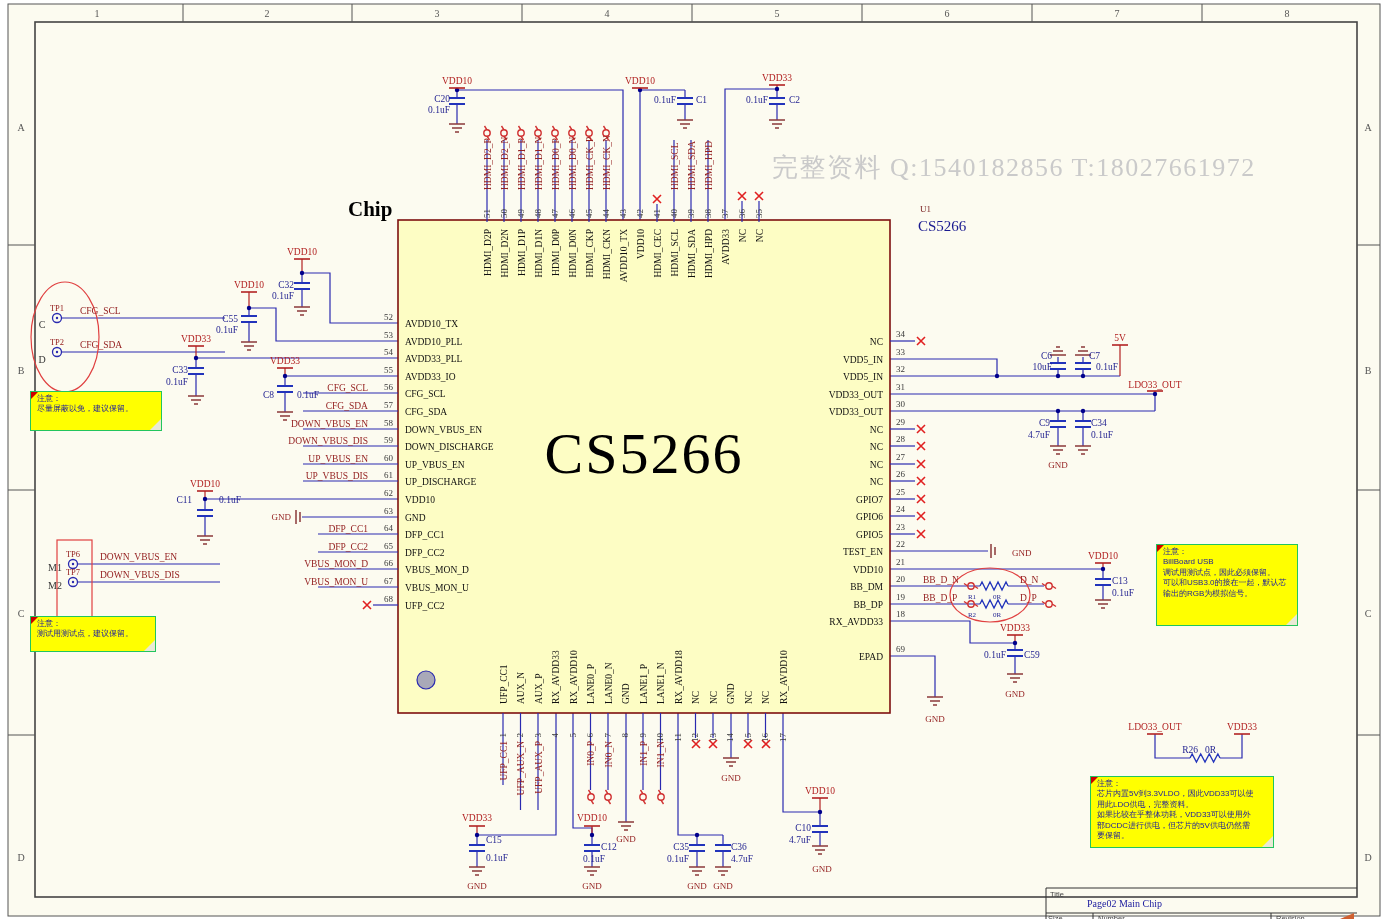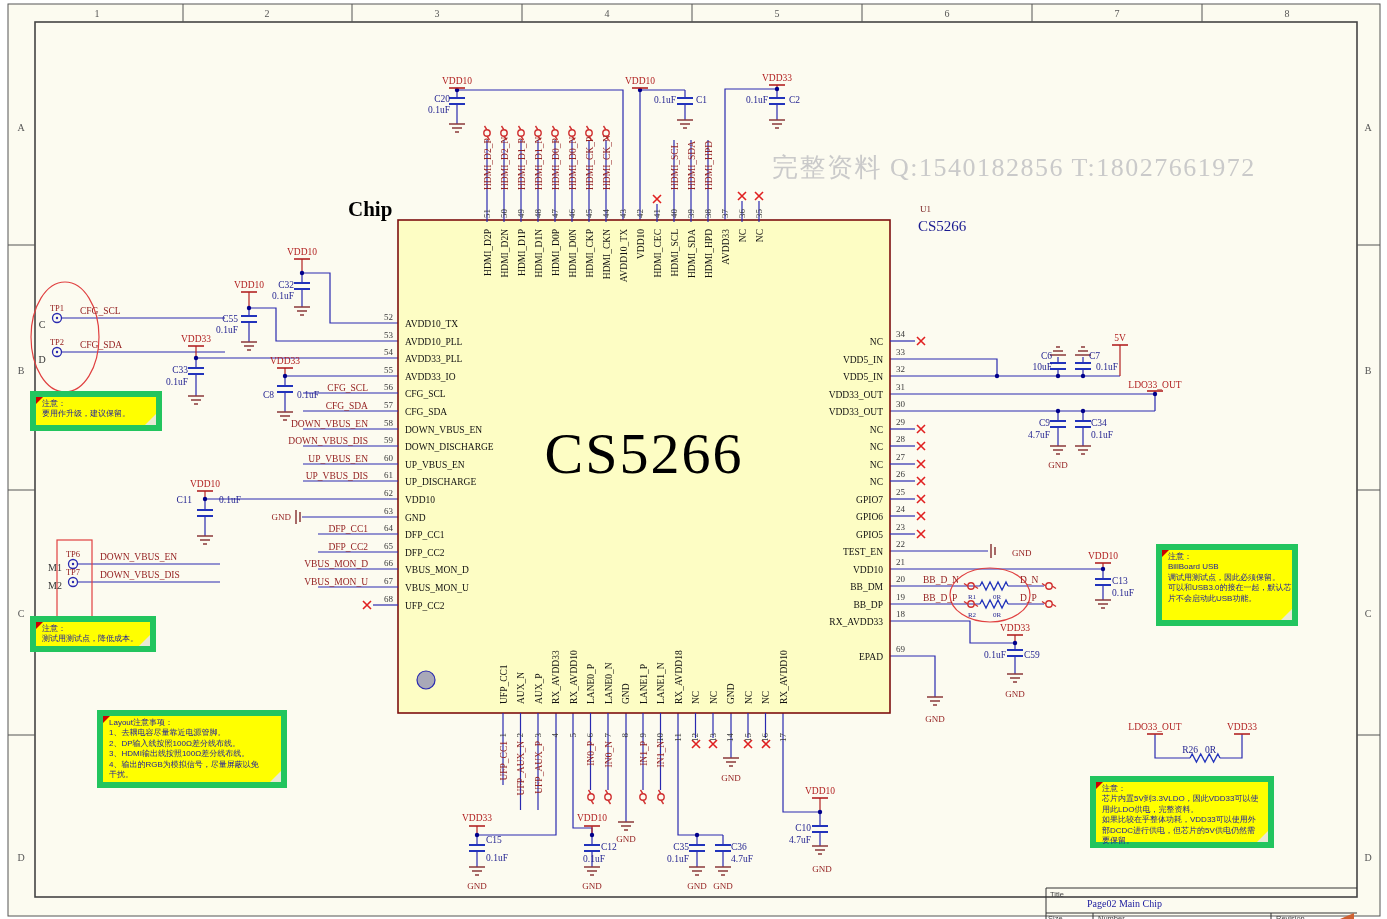--- a/index.html
+++ b/index.html
@@ -17,21 +17,21 @@
   .mark{font-size:10px;fill:#333;text-anchor:middle;}
   .gridref{font-size:10px;fill:#555;text-anchor:middle;}
   .wm{font-size:26px;fill:#cacaca;letter-spacing:1.5px;}
   .bigchip{font-size:58px;fill:#000;letter-spacing:2px;text-anchor:middle;}
   .caption{font-size:21px;font-weight:bold;fill:#000;}
   .udes{font-size:9px;fill:#7a2020;}
   .upart{font-size:15px;fill:#1a1a90;}
   .tb{font-size:7.5px;fill:#444;font-family:"Liberation Sans",sans-serif;}
   .tbtitle{font-size:10px;fill:#2020A0;}
   #notes-layer{position:absolute;left:0;top:0;width:100%;height:100%;pointer-events:none;}
-  .note{position:absolute;background:#FFFF00;border:6px solid #22c55e;color:#1a1aa0;
+  .note{position:absolute;background:#FFFF00;border:1px solid #22c55e;color:#1a1aa0;
         font-family:"Liberation Sans",sans-serif;font-size:8px;line-height:1.3;
         padding:2px 4px 2px 6px;box-sizing:border-box;}
   .note::before{content:"";position:absolute;left:0;top:0;width:0;height:0;
         border-left:7px solid #cc0000;border-bottom:7px solid transparent;}
   .note::after{content:"";position:absolute;right:0;bottom:0;width:0;height:0;
         border-style:solid;border-width:0 0 11px 11px;border-color:transparent transparent #e9e9d5 transparent;}
   .note-title{white-space:nowrap;}
   .note-line{white-space:nowrap;}
 </style>
 </head>
@@ -709,40 +709,32 @@
     <text class="tbtitle" x="1087" y="907">Page02 Main Chip</text>
     <text class="tb" x="1048" y="921">Size</text>
     <text class="tb" x="1098" y="921">Number</text>
     <text class="tb" x="1276" y="921">Revision</text>
   </g>
 </svg>
 
 <div id="notes-layer">
       <div class="note" style="left: 30px; top: 391px; width: 132px; height: 40px;">
         <div class="note-title">注意：</div>
-        <div class="note-line">要用作升级，建议保留。</div>
+        <div class="note-line">尽量屏蔽以免，建议保留。</div>
       </div>
       <div class="note" style="left: 30px; top: 616px; width: 126px; height: 36px;">
         <div class="note-title">注意：</div>
-        <div class="note-line">测试用测试点，降低成本。</div>
-      </div>
-      <div class="note" style="left: 97px; top: 710px; width: 190px; height: 78px;">
-        <div class="note-title">Layout注意事项：</div>
-        <div class="note-line">1、去耦电容尽量靠近电源管脚。</div>
-        <div class="note-line">2、DP输入线按照100Ω差分线布线。</div>
-        <div class="note-line">3、HDMI输出线按照100Ω差分线布线。</div>
-        <div class="note-line">4、输出的RGB为模拟信号，尽量屏蔽以免</div>
-        <div class="note-line">干扰。</div>
+        <div class="note-line">测试用测试点，建议保留。</div>
       </div>
       <div class="note" style="left: 1156px; top: 544px; width: 142px; height: 82px;">
         <div class="note-title">注意：</div>
         <div class="note-line">BillBoard USB</div>
         <div class="note-line">调试用测试点，因此必须保留。</div>
         <div class="note-line">可以和USB3.0的接在一起，默认芯</div>
-        <div class="note-line">片不会启动此USB功能。</div>
+        <div class="note-line">输出的RGB为模拟信号。</div>
       </div>
       <div class="note" style="left: 1090px; top: 776px; width: 184px; height: 72px;">
         <div class="note-title">注意：</div>
         <div class="note-line">芯片内置5V到3.3VLDO，因此VDD33可以使</div>
         <div class="note-line">用此LDO供电，完整资料。</div>
         <div class="note-line">如果比较在乎整体功耗，VDD33可以使用外</div>
         <div class="note-line">部DCDC进行供电，但芯片的5V供电仍然需</div>
         <div class="note-line">要保留。</div>
       </div>
     </div>

